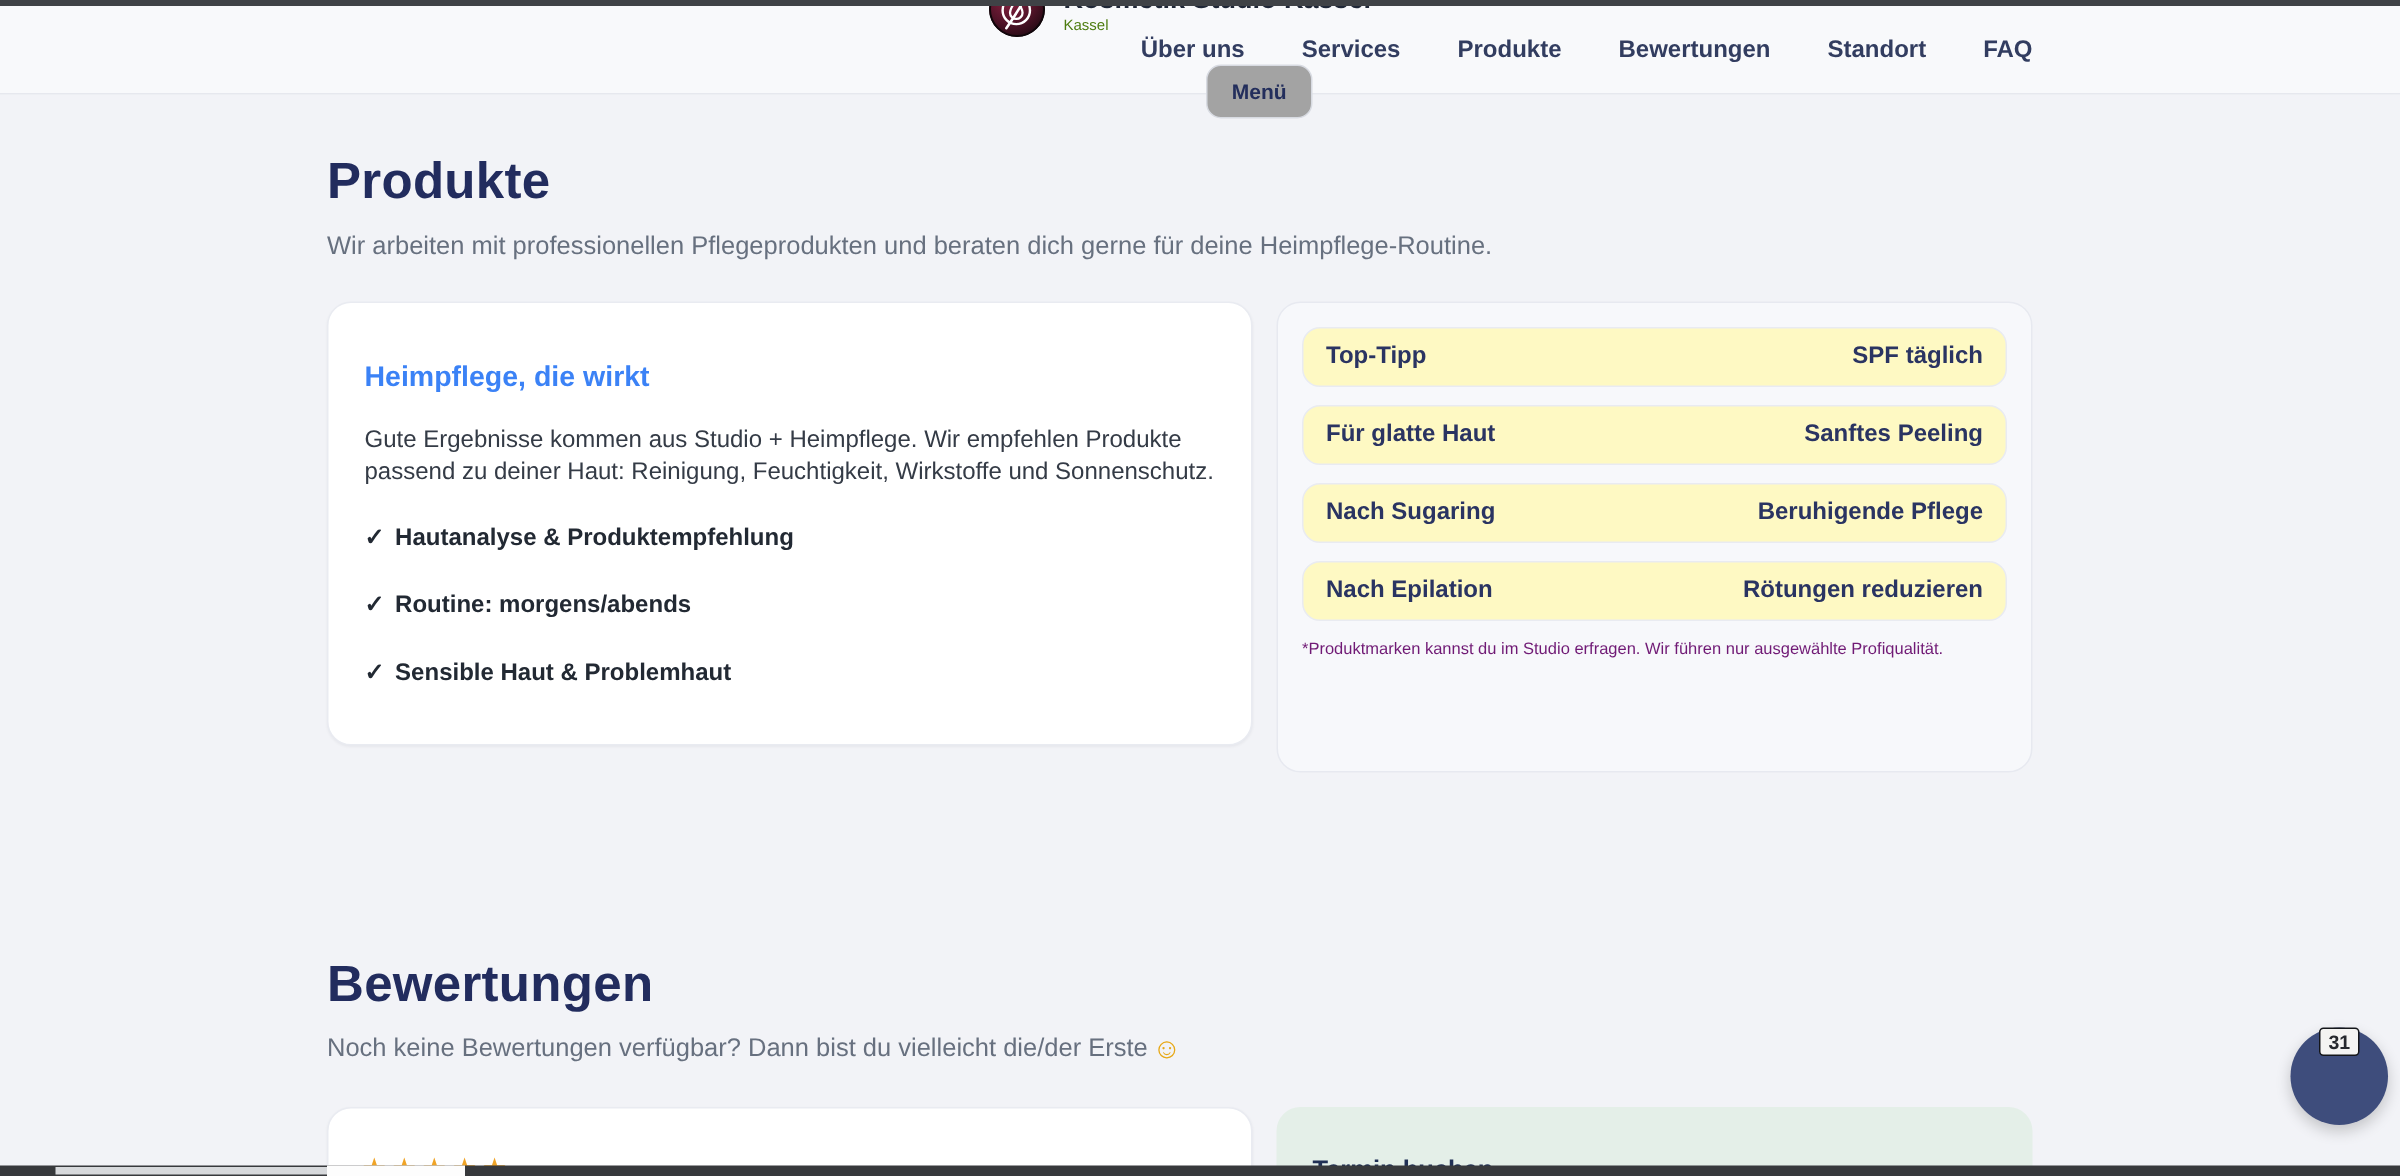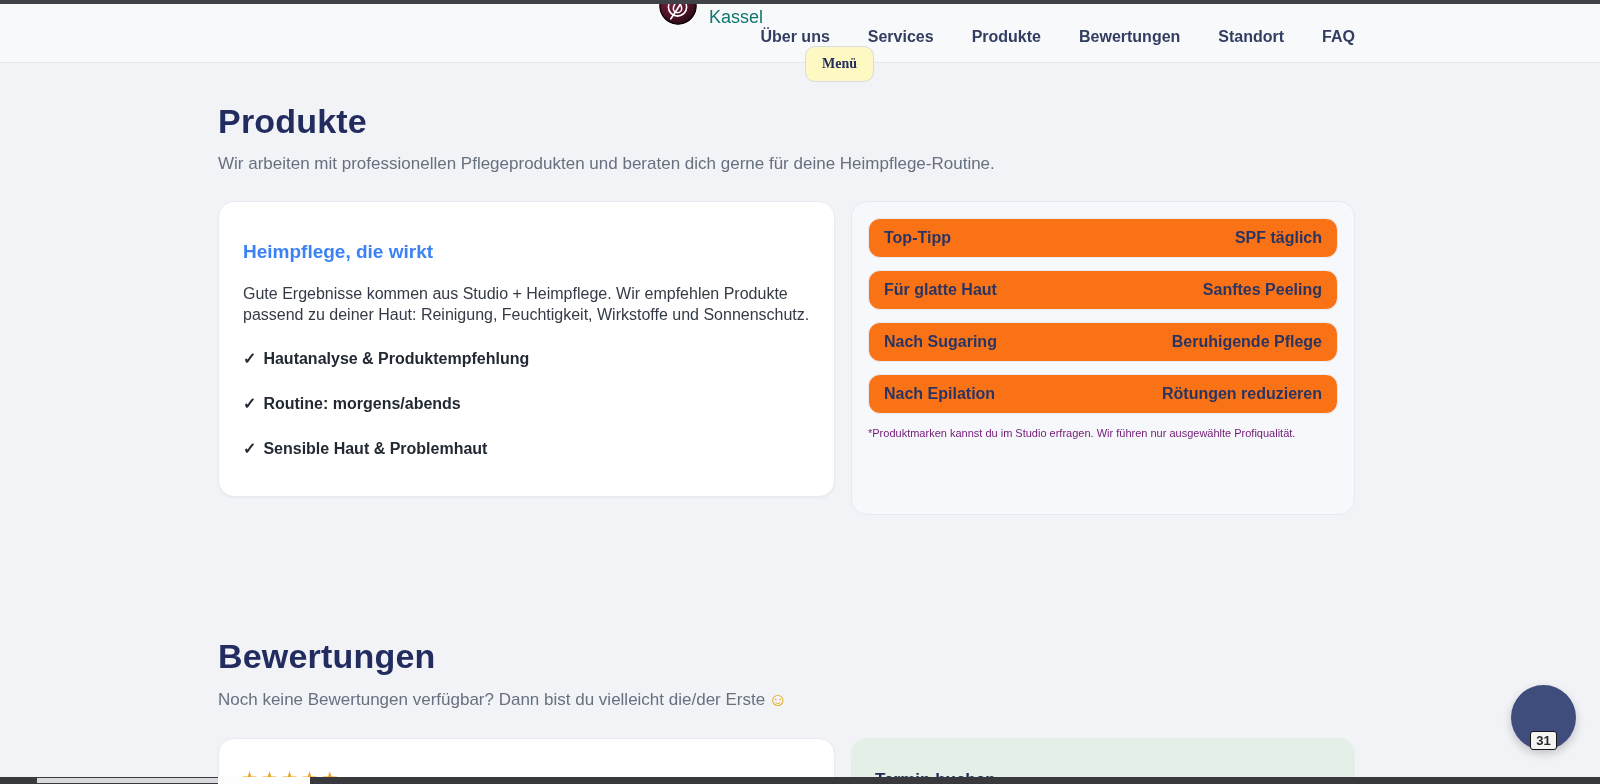--- a/index.html
+++ b/index.html
@@ -15,58 +15,58 @@
   .bottom-strip { position:absolute; bottom:0; left:0; width:100%; height:7px; background:#37393c; z-index:60; }
   .bs-thumb { position:absolute; top:1px; bottom:1px; left:37px; width:181px; background:#d7d9dc; }
   .bs-gap { position:absolute; top:0; bottom:0; left:218px; width:92px; background:#fdfdfd; }
 
   
   header { height:63px; padding-top:4px; background:#f8f9fb; border-bottom:1px solid #e6e8ee; display:flex; align-items:center; }
   .header-inner { width:1137px; margin-left:218px; display:flex; align-items:center;flex-direction:column; }
   .brand { display:flex; align-items:center; gap:12px; }
   .logo { width:38px; height:38px; border-radius:50%; display:block; }
   .brand-name { font-size:18px; font-weight:bold; color:#1f2737; line-height:1.2; }
-  .brand-sub { font-size:18px; color:#0f766e; margin-top:1px; }
+  .brand-sub { font-size:10px; color:#4d7c0f; margin-top:1px; }
   nav { display:flex; gap:38px; margin-left:auto; align-items:flex-start; }
   .nav-link { font-size:16px; font-weight:600; color:#323d60; text-decoration:none; cursor:pointer; }
-  .menu-btn { margin-left:106px; background:#fef9c3; border:1px solid #d8dbe2; border-radius:10px; padding:9px 16px; font-size:14px; font-weight:700; color:#232e5c; cursor:pointer; font-family:Liberation Serif, serif; }
+  .menu-btn { margin-left:106px; background:#a3a3a3; border:1px solid #d8dbe2; border-radius:10px; padding:9px 16px; font-size:14px; font-weight:700; color:#232e5c; cursor:pointer; font-family:Liberation Sans, sans-serif; }
 
   
   .container { width:1137px; margin-left:218px; }
   main { padding-top:39px; }
   h2.section-title { font-size:34px; font-weight:800; color:#222c5e; letter-spacing:.2px; }
   .section-sub { margin-top:13px; font-size:17px; color:#67707f; }
 
   .grid { display:grid; grid-template-columns:617px 504px; gap:16px; margin-top:27px; align-items:start; }
 
   
   .card-left { background:#ffffff; border:1px solid #e9ebf1; border-radius:16px; padding:24px; height:296px; box-shadow:0 1px 2px rgba(16,24,40,.05); }
   .card-left h3 { margin-top:15px; font-size:19px; font-weight:700; color:#3b82f6; }
   .card-left p { margin-top:20px; font-size:16px; line-height:1.32; color:#343b46; max-width:575px; }
   .checklist { list-style:none; margin-top:13px; }
   .checklist li { margin-top:24px; font-size:16px; font-weight:600; color:#222933; line-height:1.3; }
   .check { margin-right:7px; font-weight:600; }
   .btn-green { display:inline-block; margin-top:4px; background:#2fb14c; color:#fff; font-weight:700; font-size:14px; padding:10px 19px; border-radius:999px; border:none; cursor:pointer; font-family:inherit; }
 
   
   .card-tips { background:#f7f8fb; border:1px solid #e7e9f0; border-radius:16px; padding:16px; height:314px; }
-  .tip-row { display:flex; justify-content:space-between; align-items:center; background:#f97316; border:1px solid #e9ebf1; border-radius:12px; padding:0 15px; height:40px; margin-bottom:12px; }
+  .tip-row { display:flex; justify-content:space-between; align-items:center; background:#fef9c3; border:1px solid #e9ebf1; border-radius:12px; padding:0 15px; height:40px; margin-bottom:12px; }
   .tip-label, .tip-value { font-size:16px; font-weight:700; color:#2a3462; }
   .tips-note { margin-top:6px; font-size:11px; color:#701a75; line-height:1.32; }
 
   
   .section2 { margin-top:122px; }
   .smiley { color:#e7a816; font-size:19px; vertical-align:-1px; margin-left:3px; }
   .review-card { background:#ffffff; border:1px solid #e9ebf1; border-radius:16px; padding:28px 22px; height:150px; box-shadow:0 1px 2px rgba(16,24,40,.05); }
   .stars { color:#f0a427; font-size:19px; letter-spacing:3px; }
   .booking-card { background:#e4efe8; border:1px solid #dcead zero; border-radius:16px; padding:32px 24px; height:150px; }
   .booking-title { font-size:17px; font-weight:700; color:#203055; }
 
   
-  .fab { position:absolute; right:24px; bottom:34px; width:65px; height:65px; border-radius:50%; background:#3e4d7c; display:flex; align-items:flex-end; justify-content:center; box-shadow:0 4px 10px rgba(0,0,0,.2); cursor:pointer; z-index:40; border:none; }
+  .fab { position:absolute; right:8px; bottom:34px; width:65px; height:65px; border-radius:50%; background:#3e4d7c; display:flex; align-items:flex-start; justify-content:center; box-shadow:0 4px 10px rgba(0,0,0,.2); cursor:pointer; z-index:40; border:none; }
   .cal { width:27px; border:1px solid #14161a; border-radius:3px; overflow:hidden; background:#f4f4f2; }
   .cal-top { height:7px; background:#e8442e; }
   .cal-num { font-size:13px; font-weight:bold; color:#26292e; text-align:center; line-height:17px; font-family:"Liberation Sans", sans-serif; }
 </style>
 </head>
 <body>
 
 <div class="top-strip"></div>
 
 <header>

